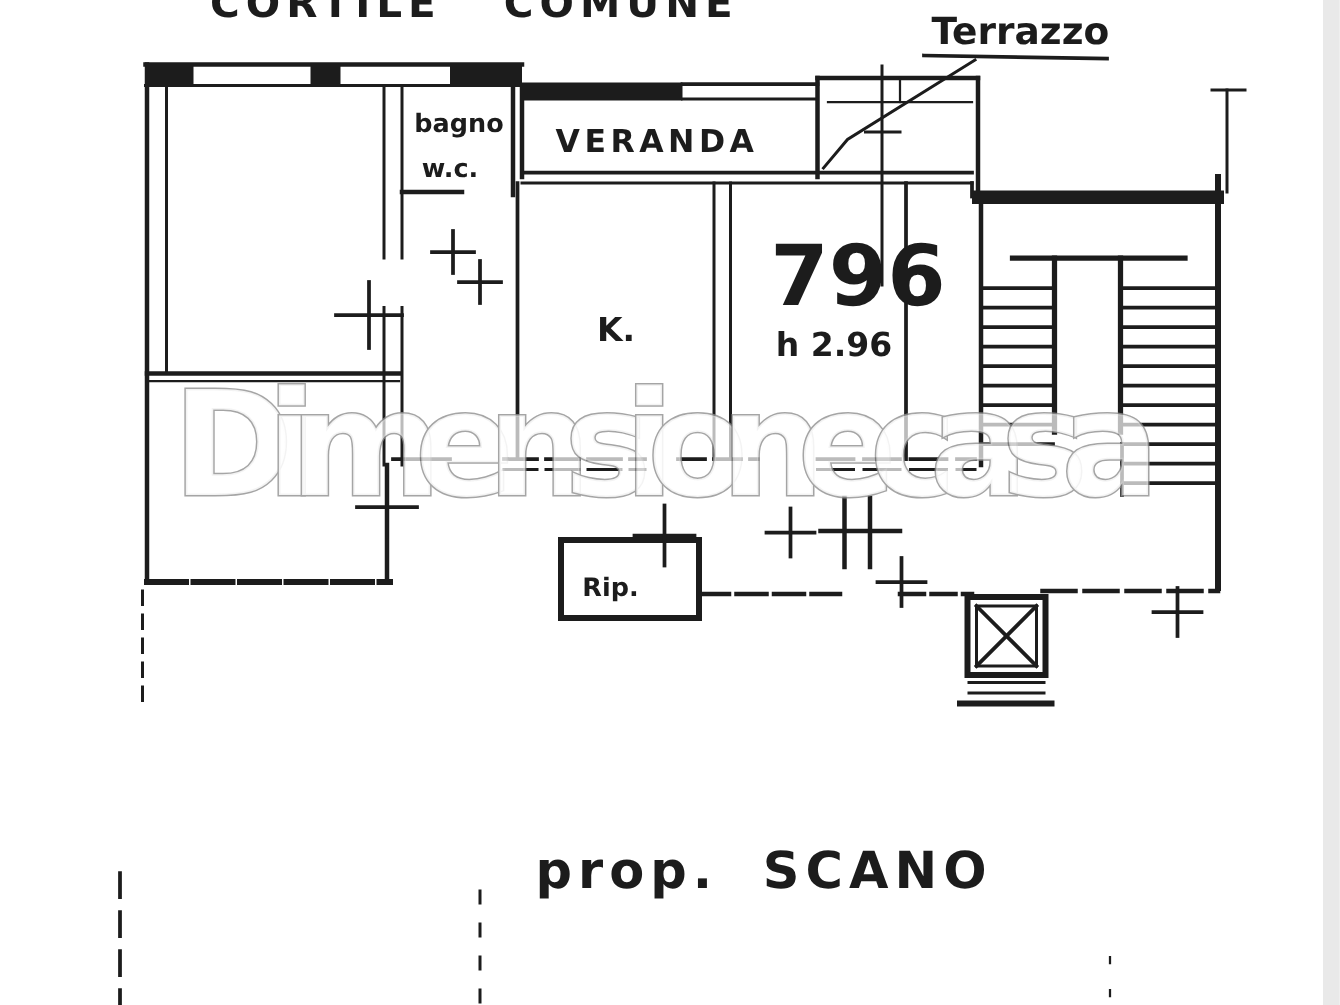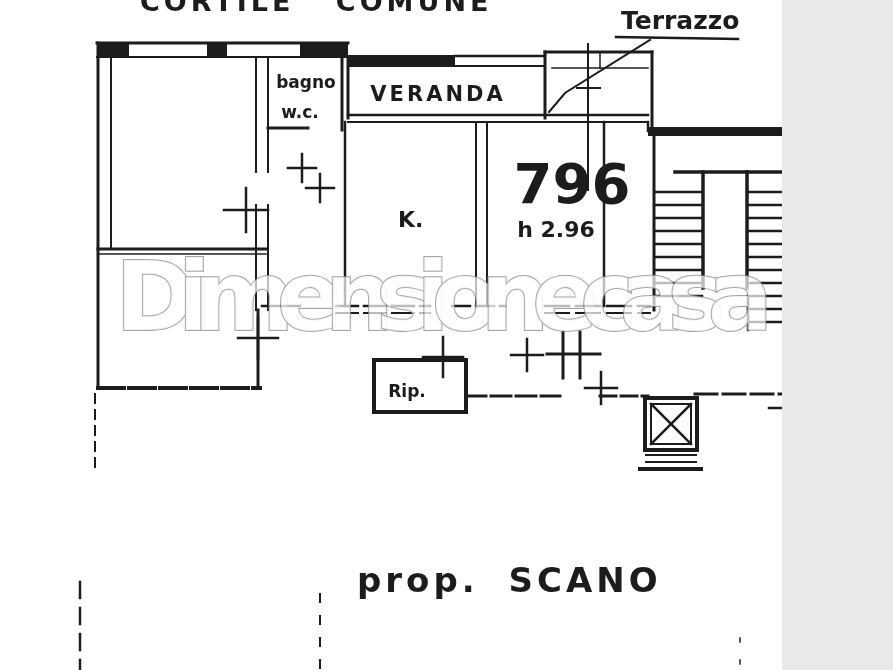--- a/index.html
+++ b/index.html
@@ -1,16 +1,16 @@
 <!DOCTYPE html>
 <html><head>
 <meta charset="utf-8">
 <style>
   html,body{margin:0;padding:0;background:#e9e9e9;}
-  #stage{position:relative;width:782px;height:670px;background:#ffffff;overflow:hidden;
+  #stage{position:relative;width:882px;height:670px;background:#ffffff;overflow:hidden;
          font-family:"DejaVu Sans", sans-serif;}
   svg{position:absolute;left:0;top:0;}
   text{font-family:"DejaVu Sans", sans-serif;fill:#1c1c1c;stroke:none;font-weight:bold;}
   .ink{stroke:#1c1c1c;fill:none;stroke-linecap:square;}
   .lbl-small{font-size:17px;}
   .lbl-room{font-size:22px;}
   .lbl-big{font-size:56px;}
   .lbl-h{font-size:22px;}
   .lbl-top{font-size:27px;letter-spacing:4px;word-spacing:28px;}
   .lbl-terr{font-size:25px;}

